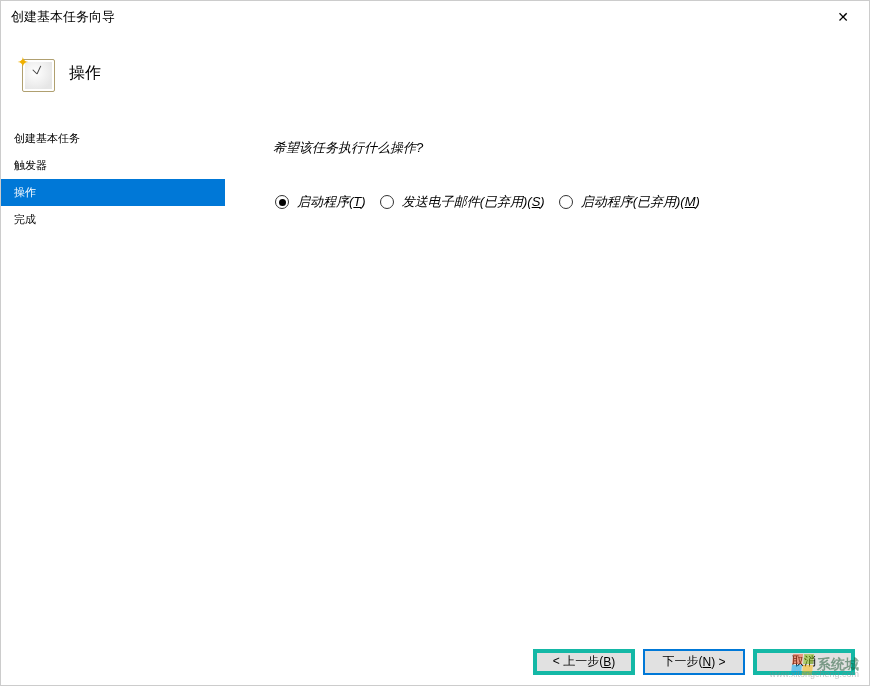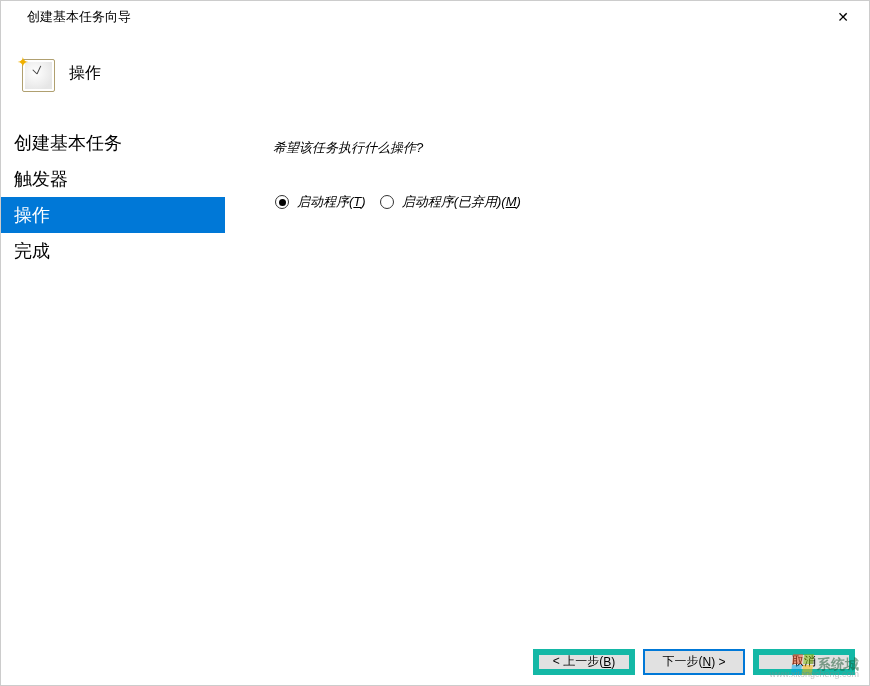--- a/index.html
+++ b/index.html
@@ -12,21 +12,21 @@
       height: 686px;
       overflow: hidden;
       position: relative;
       border: 1px solid #ccc;
     }
     .titlebar {
       height: 32px;
       display: flex;
       align-items: center;
       justify-content: space-between;
-      padding: 0 4px 0 26px;
+      padding: 0 4px 0 10px;
       border-bottom: 1px solid transparent;
     }
     .titlebar .title {
       font-size: 13px;
     }
     .close-btn {
       width: 44px;
       height: 28px;
       display: flex;
       align-items: center;
@@ -80,21 +80,21 @@
     .body-area {
       display: flex;
       height: calc(100% - 32px - 82px - 48px);
     }
     .sidebar {
       width: 224px;
       padding-top: 10px;
     }
     .sidebar-item {
       padding: 6px 0 6px 13px;
-      font-size: 18px;
+      font-size: 11px;
       cursor: pointer;
       color: #000;
     }
     .sidebar-item.selected {
       background: #0078d7;
       color: #fff;
     }
     .content {
       flex: 1;
       padding: 24px 20px 10px 48px;
@@ -140,21 +140,21 @@
       display:flex;
       align-items:center;
       justify-content:flex-end;
       padding-right: 14px;
       gap: 8px;
       border-top: 1px solid transparent;
     }
     .btn {
       min-width: 102px;
       height: 26px;
-      border: 6px solid #14b8a6;
+      border: 4px solid #14b8a6;
       background: #e1e1e1;
       font-size: 12px;
       cursor: pointer;
       display:inline-flex;
       align-items:center;
       justify-content:center;
       font-family: inherit;
     }
     .btn.default {
       border: 2px solid #0078d7;
@@ -218,20 +218,26 @@
 
       <label class="radio-item checked">
         <span class="radio-circle">
             <span class="radio-dot"></span>
           </span>
         <span>
           <span>启动程序(</span><span class="underline-key">T</span><span>)</span>
         </span>
       </label>
 
+      <label class="radio-item">
+        <span class="radio-circle"></span>
+        <span>
+          <span>发送电子邮件(已弃用)(</span><span class="underline-key">S</span><span>)</span>
+        </span>
+      </label>
 
       <label class="radio-item">
         <span class="radio-circle"></span>
         <span>
           <span>启动程序(已弃用)(</span><span class="underline-key">M</span><span>)</span>
         </span>
       </label>
 
     </div>
   </div>

